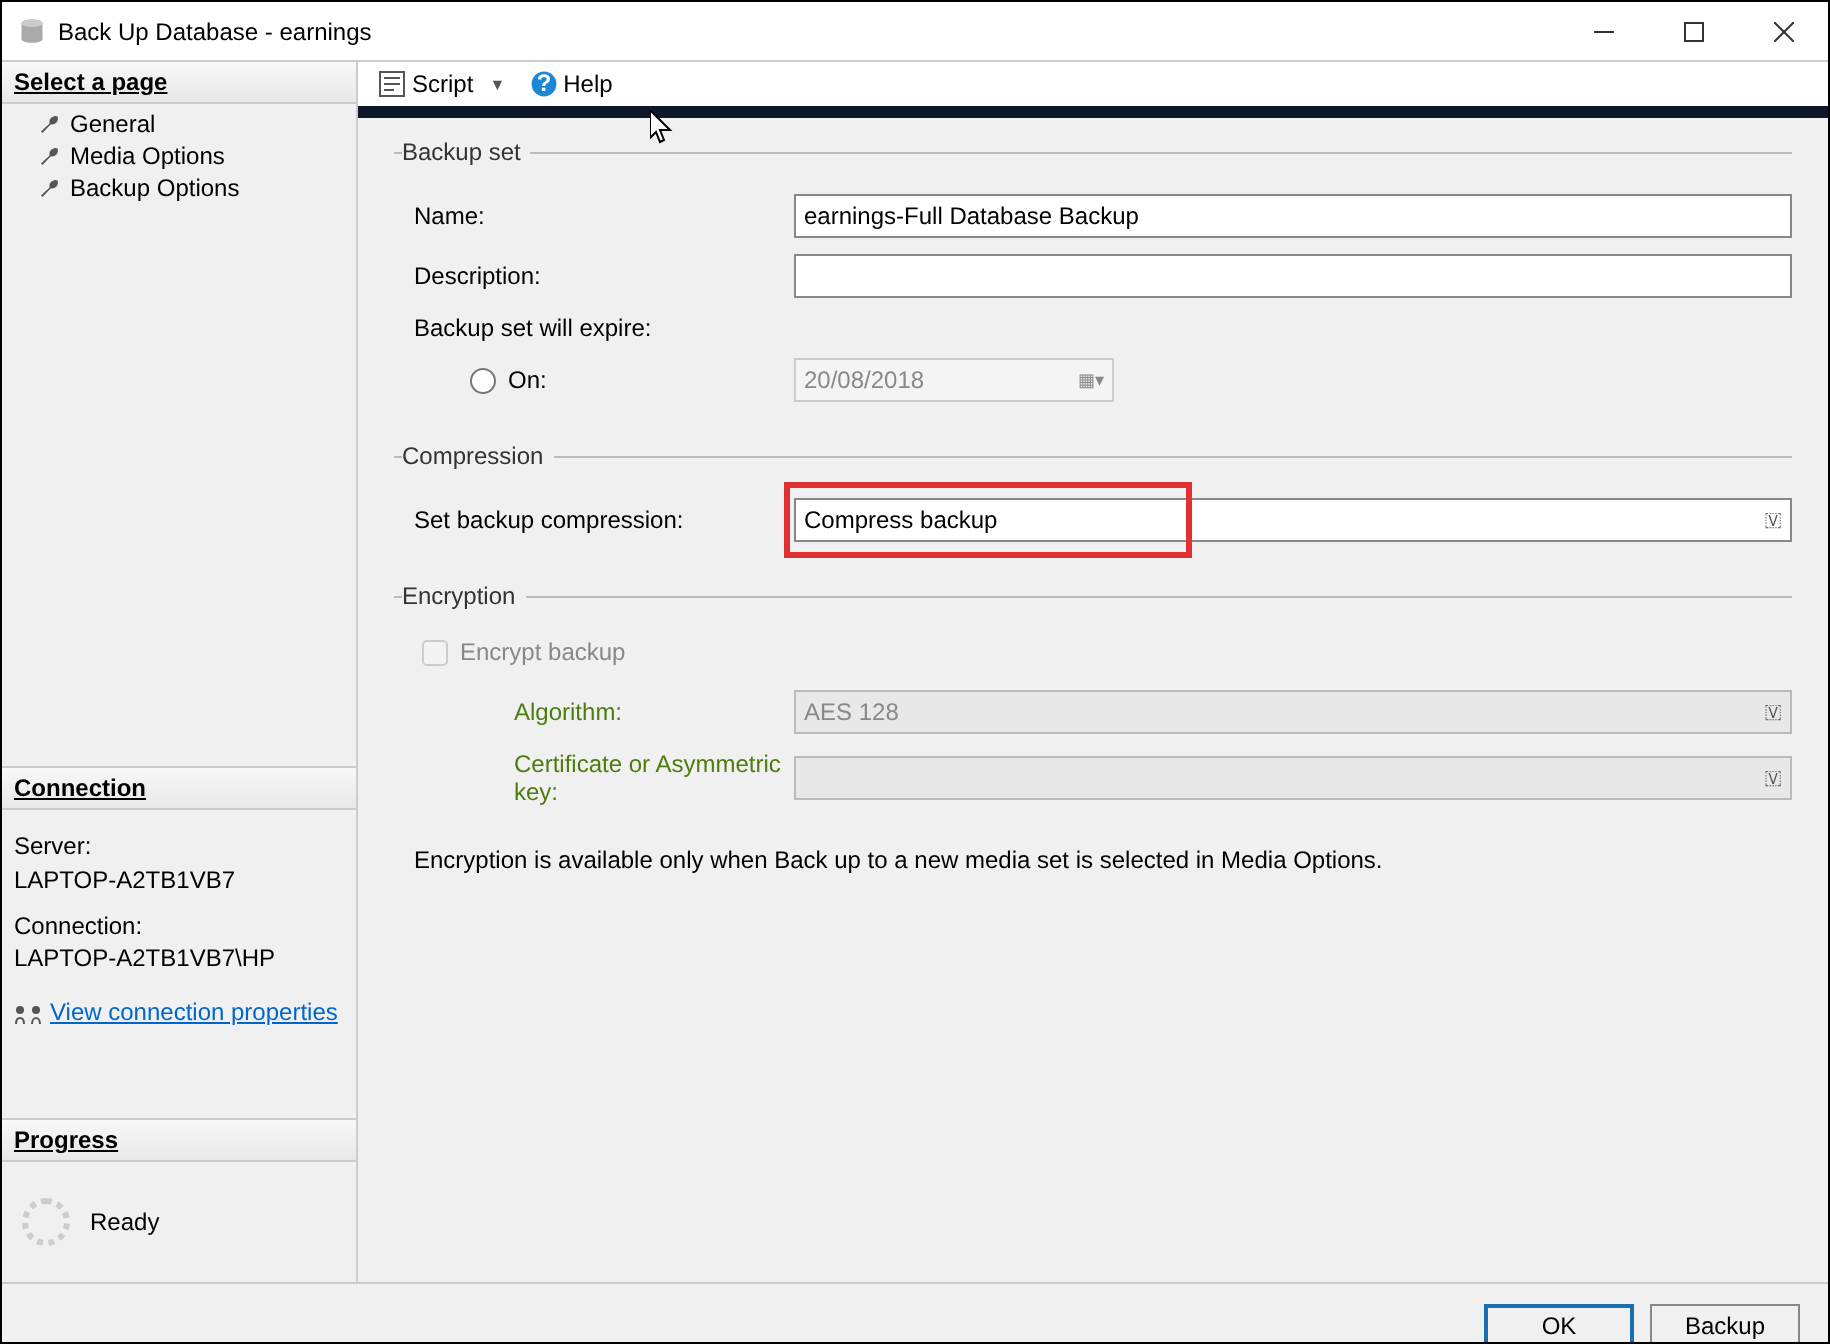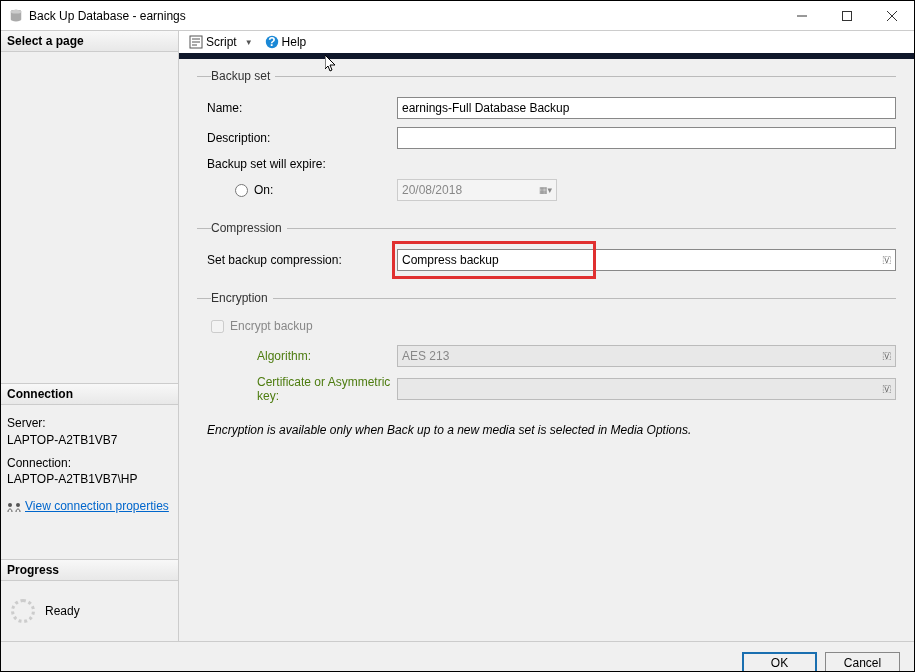--- a/index.html
+++ b/index.html
@@ -7,21 +7,21 @@
 
 .titlebar { height: 30px; background: #fff; display: flex; align-items: center; padding-left: 8px; border-bottom: 1px solid #ccc; }
 .titlebar .db-icon { width: 14px; height: 14px; margin-right: 6px; }
 .titlebar .title { flex: 1; }
 .winbtn { width: 45px; height: 29px; display: flex; align-items: center; justify-content: center; }
 
 .main { display: flex; height: 610px; }
 .left { width: 178px; background: #f0f0f0; border-right: 1px solid #ccc; display: flex; flex-direction: column; }
 .right { flex: 1; display: flex; flex-direction: column; }
 
-.section-header { background: linear-gradient(#f8f8f8,#e8e8e8); font-weight: bold; padding: 3px 6px; border-bottom: 1px solid #ccc; border-top: 1px solid #ccc; }
+.section-header { background: linear-gradient(#f8f8f8,#e8e8e8); font-weight: bold; padding: 3px 6px; border-bottom: 1px solid #ccc; border-top: 1px solid #ccc; text-decoration: underline; }
 .left .section-header:first-child { border-top: none; }
 .nav-list { padding: 2px 0; background: #f0f0f0; flex: 0 0 auto; }
 .nav-item { display: flex; align-items: center; padding: 1px 6px 1px 18px; cursor: default; }
 .nav-item .wrench { width: 12px; height: 12px; margin-right: 4px; }
 .spacer { flex: 1; background: #f0f0f0; }
 
 .conn { padding: 4px 6px; background: #f0f0f0; font-size: 11.5px; line-height: 1.4; }
 .conn-label { margin-top: 6px; }
 .conn-link { color: #0066cc; text-decoration: underline; cursor: pointer; margin-left: 4px; }
 .conn-link-row { display: flex; align-items: center; margin-top: 10px; }
@@ -47,29 +47,29 @@
 .combo .chev { font-size: 10px; color: #555; }
 .spin { width: 160px; border: 1px solid #888; background: #fff; height: 22px; display: flex; align-items: center; }
 .spin input { border: none; flex: 1; padding: 0 4px; outline: none; }
 .spin .spinbtns { width: 16px; height: 100%; border-left: 1px solid #aaa; display: flex; flex-direction: column; }
 .spin .sb { flex:1; font-size: 7px; display: flex; align-items:center; justify-content:center; background: #f4f4f4; }
 .date { width: 160px; border: 1px solid #ccc; background: #f4f4f4; height: 22px; display: flex; align-items: center; padding: 0 4px; color: #888; justify-content: space-between; }
 .radio-row { display:flex; align-items:center; gap:6px; padding-left: 38px; width: 200px;}
 input[type=radio] { margin: 0; width: 13px; height: 13px; }
 input[type=checkbox] { margin: 0 6px 0 0; width: 13px; height: 13px; }
 .chk-row { display:flex; align-items:center; padding-left: 14px; color: #888; }
-.note { padding-left: 10px; margin-top: 10px; font-style: italic; }
+.note { padding-left: 10px; margin-top: 10px; }
 
 .highlight { outline: 3px solid #e03030; outline-offset: -1px; }
 
 .footer { height: 43px; background: #f0f0f0; border-top: 1px solid #ccc; display: flex; justify-content: flex-end; align-items: center; padding-right: 14px; gap: 8px; }
 .btn { width: 75px; height: 22px; background: #f0f0f0; border: 1px solid #888; display: flex; align-items: center; justify-content: center; cursor: default; }
 .btn.primary { border: 2px solid #1a6fb0; }
 
-fieldset > legend { margin-left: 14px; padding-right: 5px; }
+fieldset > legend { margin-left: 4px; padding-right: 5px; }
 .fs-pad { padding-top: 6px; }
 </style>
 </head>
 <body>
 
 <div class="titlebar">
   <svg class="db-icon" viewBox="0 0 16 16">
       <ellipse cx="8" cy="3" rx="6" ry="2.2" fill="#888"></ellipse>
       <path d="M2 3v9c0 1.2 2.7 2.2 6 2.2s6-1 6-2.2V3" fill="#aaa"></path>
       <ellipse cx="8" cy="3" rx="6" ry="2.2" fill="#ccc"></ellipse>
@@ -90,20 +90,40 @@
         <line x1="0" y1="0" x2="10" y2="10" stroke="#333"></line>
         <line x1="10" y1="0" x2="0" y2="10" stroke="#333"></line>
       </svg>
     </div>
 </div>
 
 <div class="main">
 
   <div class="left">
     <div class="section-header">Select a page</div>
+    <div class="nav-list">
+      <div class="nav-item">
+        <svg class="wrench" viewBox="0 0 16 16">
+            <path d="M13 3a4 4 0 00-5.3 4.6L2 13l1 1 5.4-5.7A4 4 0 0013 3z" fill="#555"></path>
+          </svg>
+        <span>General</span>
+      </div>
+      <div class="nav-item">
+        <svg class="wrench" viewBox="0 0 16 16">
+            <path d="M13 3a4 4 0 00-5.3 4.6L2 13l1 1 5.4-5.7A4 4 0 0013 3z" fill="#555"></path>
+          </svg>
+        <span>Media Options</span>
+      </div>
+      <div class="nav-item">
+        <svg class="wrench" viewBox="0 0 16 16">
+            <path d="M13 3a4 4 0 00-5.3 4.6L2 13l1 1 5.4-5.7A4 4 0 0013 3z" fill="#555"></path>
+          </svg>
+        <span>Backup Options</span>
+      </div>
+    </div>
     <div class="spacer"></div>
     <div class="section-header">Connection</div>
     <div class="conn">
       <div class="conn-label">Server:</div>
       <div>LAPTOP-A2TB1VB7</div>
       <div class="conn-label">Connection:</div>
       <div>LAPTOP-A2TB1VB7\HP</div>
       <div class="conn-link-row">
         <svg width="14" height="12" viewBox="0 0 14 12">
             <circle cx="3" cy="4" r="2" fill="#555"></circle>
@@ -193,21 +213,21 @@
         <legend>Encryption</legend>
         <div class="fs-pad">
           <div class="chk-row" style="margin:8px 0 12px 0;">
             <input type="checkbox" disabled="" style="">
             <span>Encrypt backup</span>
           </div>
           <div class="row">
             <div class="label-col indent2">Algorithm:</div>
             <div class="input-col">
               <div class="combo disabled">
-                <span>AES 213</span>
+                <span>AES 128</span>
                 <span class="chev">🇻</span>
               </div>
             </div>
           </div>
           <div class="row">
             <div class="label-col indent2">Certificate or Asymmetric key:</div>
             <div class="input-col">
               <div class="combo disabled">
                 <span></span>
                 <span class="chev">🇻</span>
@@ -220,15 +240,15 @@
       <div class="note">Encryption is available only when Back up to a new media set is selected in Media Options.</div>
     </div>
   </div>
 </div>
 
 <div class="footer">
   <div class="btn primary">
       <span>OK</span>
     </div>
   <div class="btn">
-      <span>Cancel</span>
+      <span>Backup</span>
     </div>
 </div>
 
 </body></html>

